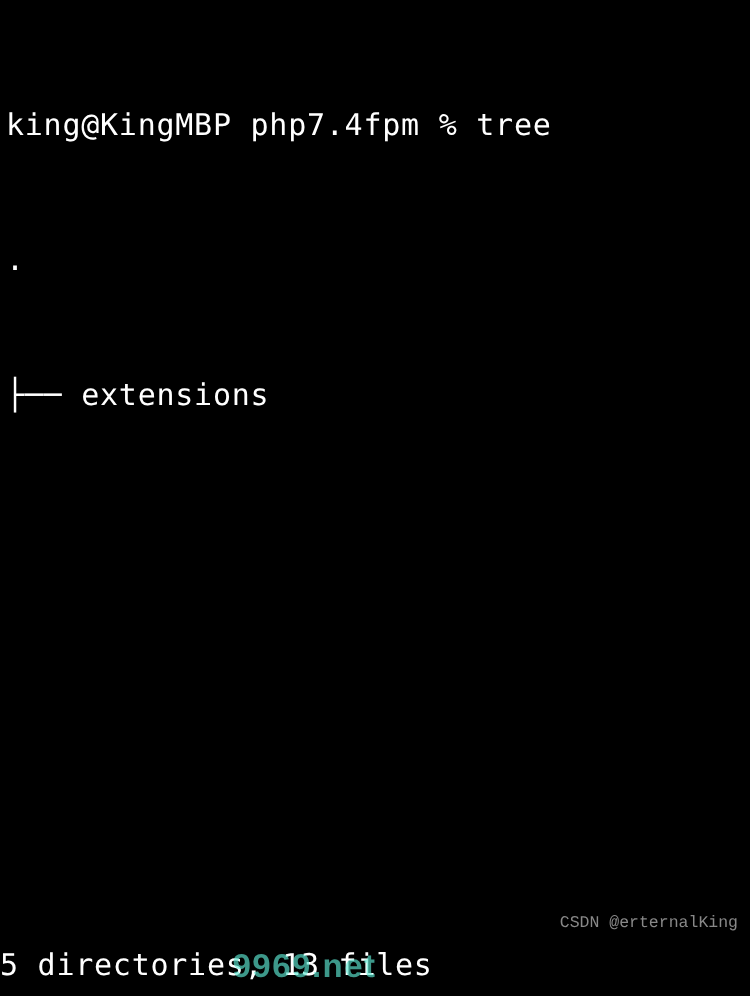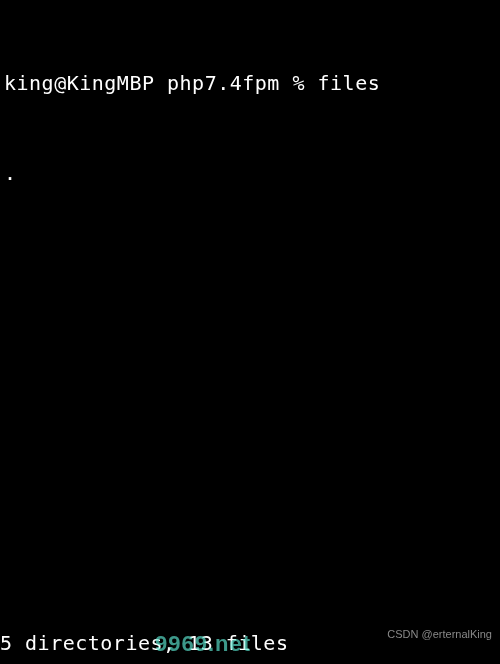--- a/index.html
+++ b/index.html
@@ -21,25 +21,25 @@
     }
     .terminal {
       white-space: pre;
       letter-spacing: 0.5px;
     }
     .line {
       display: block;
     }
     .watermark-bottom {
       position: absolute;
-      bottom: 22px;
+      bottom: 40px;
       right: 8px;
       font-size: 11px;
       color: #888;
-      font-family: Liberation Sans, sans-serif;
+      font-family: Liberation Mono, monospace;
       text-align: right;
     }
     .watermark-green {
       position: absolute;
       bottom: 4px;
       left: 155px;
       font-size: 22px;
       font-weight: bold;
       color: #5eead4;
       opacity: 0.65;
@@ -49,22 +49,23 @@
     .bottom-line {
       position: absolute;
       bottom: 6px;
       left: 0;
     }
   </style>
 </head>
 <body>
 
 <div class="terminal">
-  <span class="line">king@KingMBP php7.4fpm % files</span>
+  <span class="line">king@KingMBP php7.4fpm % tree</span>
   <span class="line">.</span>
+  <span class="line">├── extensions</span>
   
   
   
   
   
   
   
   
   
   

